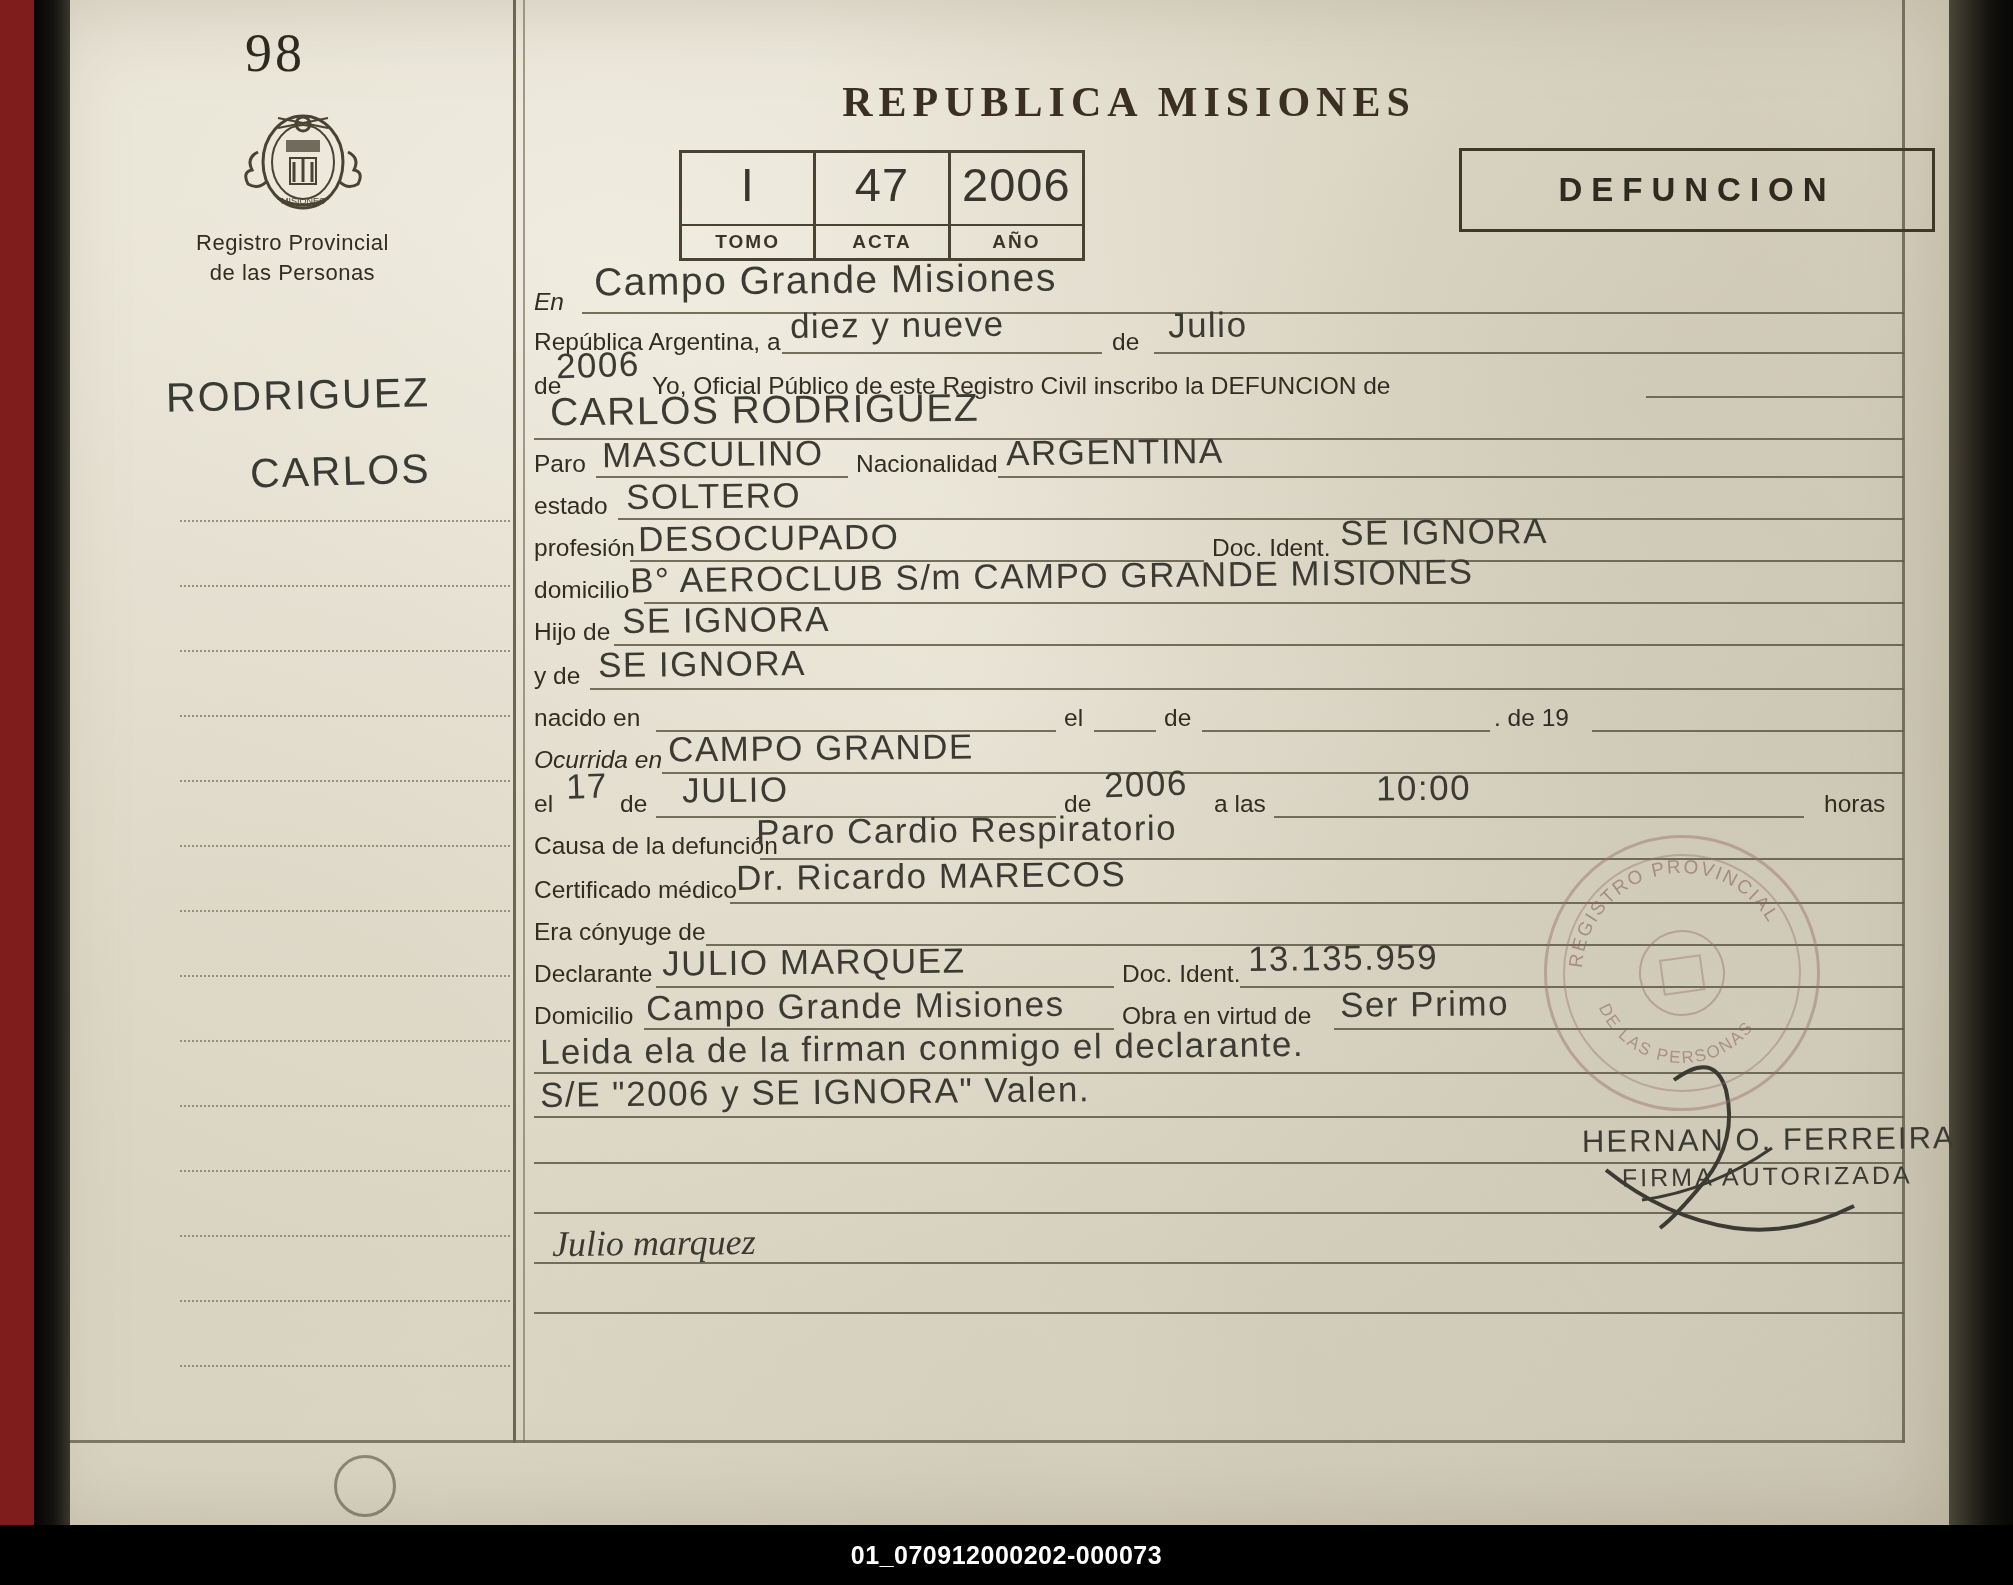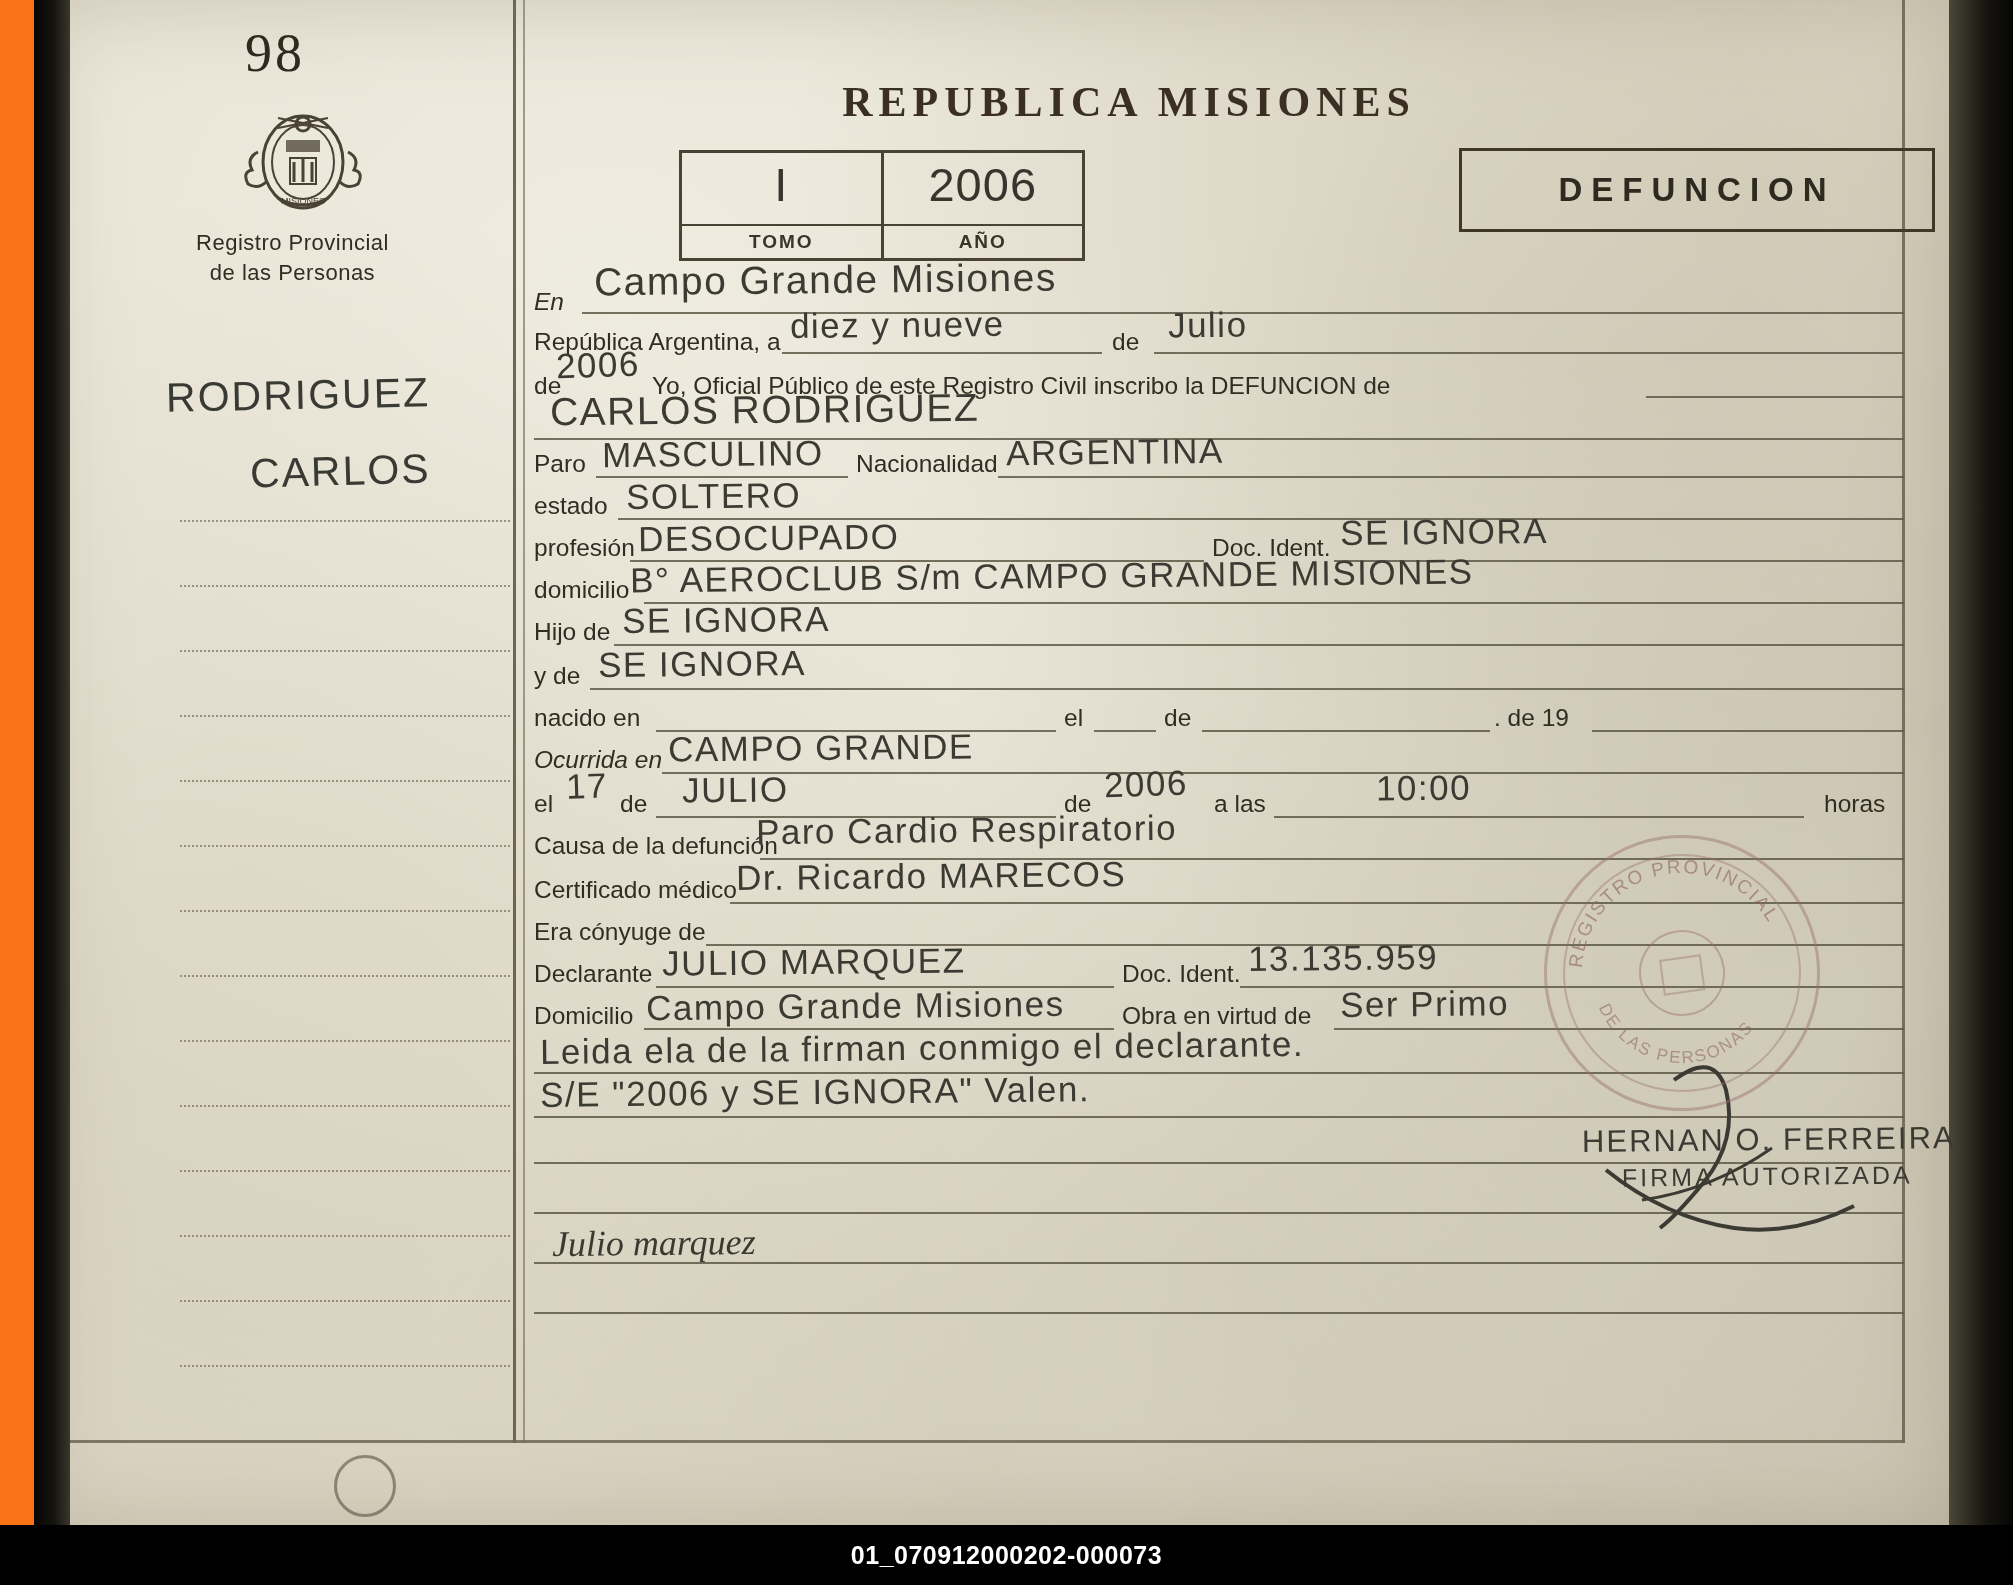--- a/index.html
+++ b/index.html
@@ -11,21 +11,21 @@
     width: 2013px;
     height: 1585px;
     overflow: hidden;
     font-family: "Liberation Sans", sans-serif;
   }
 
   #page {
     position: relative;
     width: 2013px;
     height: 1585px;
-    background: #f97316;
+    background: #7f1d1d;
   }
 
   
   #sheet {
     position: absolute;
     left: 34px;
     top: 0px;
     width: 1915px;
     height: 1525px;
     background:
@@ -361,20 +361,25 @@
 
     <div id="body-col">
 
       <div id="doc-title">REPUBLICA MISIONES</div>
 
       <div id="tomo-box">
         <div class="tbox-cell">
           <div class="tbox-val">I</div>
           <div class="tbox-div"></div>
           <div class="tbox-lbl">TOMO</div>
+        </div>
+        <div class="tbox-cell">
+          <div class="tbox-val">47</div>
+          <div class="tbox-div"></div>
+          <div class="tbox-lbl">ACTA</div>
         </div>
         <div class="tbox-cell">
           <div class="tbox-val">2006</div>
           <div class="tbox-div"></div>
           <div class="tbox-lbl">AÑO</div>
         </div>
       </div>
 
       <div id="defuncion-box">
         <div id="defuncion-text">DEFUNCION</div>

